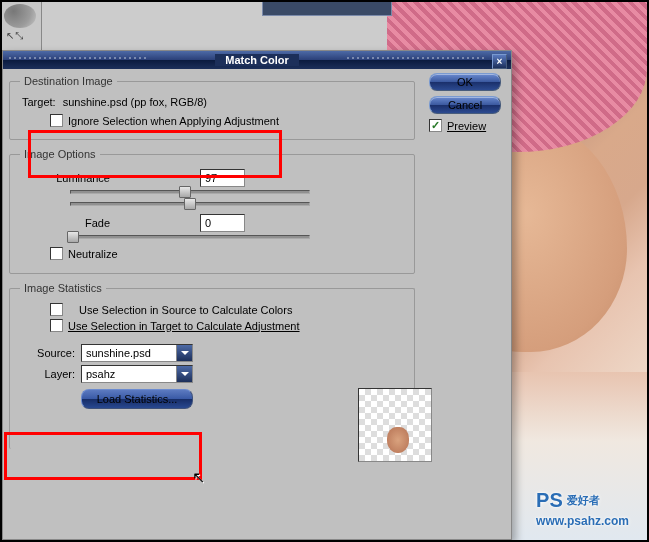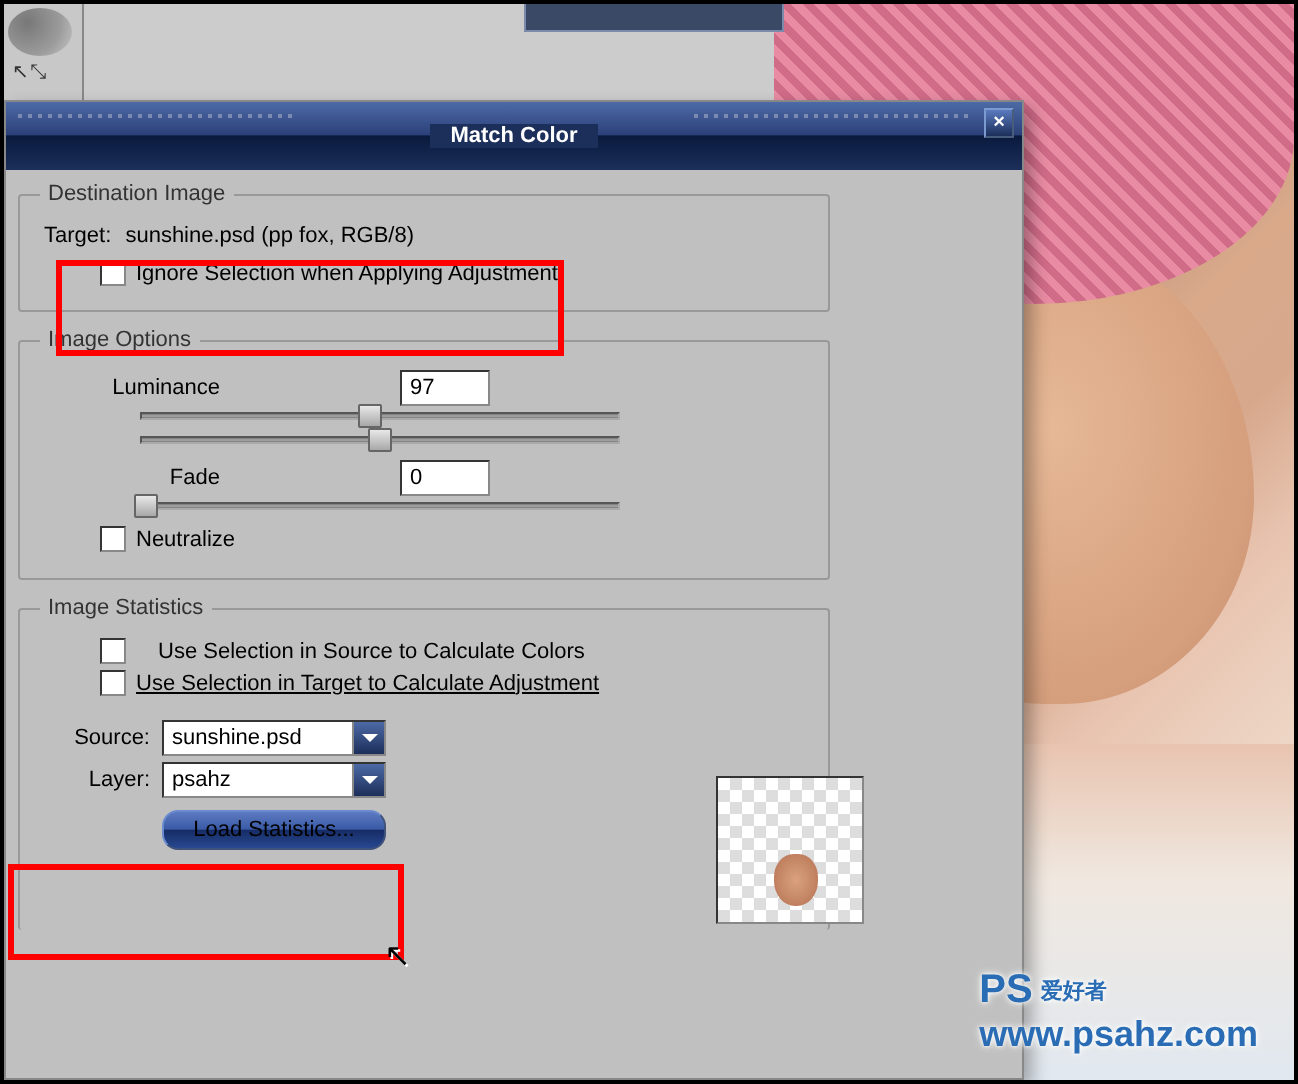--- a/index.html
+++ b/index.html
@@ -3,29 +3,29 @@
 <meta charset="utf-8">
 <style>
   * { box-sizing: border-box; font-family: "Microsoft Sans Serif", Arial, sans-serif; font-size: 11px; }
   body { margin:0; padding:0; background:#cccccc; width:649px; height:542px; position:relative; overflow:hidden; border:2px solid #000; }
   .bg-photo { position:absolute; right:0; top:0; width:260px; height:100%; background:linear-gradient(135deg,#e89ab0 0%,#d4839e 18%,#b88b7a 30%,#d9a98a 45%,#d7a88c 55%,#e8c4b0 65%,#eed8c8 80%,#d8e0e8 95%); }
   .bg-photo .hat { position:absolute; top:0; right:0; width:260px; height:150px; background:repeating-linear-gradient(45deg,#e88ba3 0,#e88ba3 4px,#d06b88 4px,#d06b88 8px); border-radius:0 0 140px 140px/0 0 90px 90px; }
   .bg-photo .face { position:absolute; top:120px; right:20px; width:200px; height:230px; background:radial-gradient(ellipse at 50% 40%,#e6b896 0%,#d59e7c 70%,#c48c6a 100%); border-radius:50% 50% 48% 48%/55% 55% 45% 45%; }
   .bg-photo .body { position:absolute; top:370px; right:0; width:260px; height:172px; background:linear-gradient(180deg,#e8c4b0 0%,#f0e8e0 40%,#e0e8f0 100%); }
   .watermark { position:absolute; bottom:12px; right:18px; font-size:14px; color:#2a6db5; text-shadow:0 0 2px #fff,0 0 4px #fff; font-weight:bold;}
   .watermark .ps { font-size:20px; font-weight:bold; color:#2a6db5; vertical-align:middle; margin-right:4px;}
-  .wm-url{ font-size:18px;}
+  .wm-url{ font-size:12px;}
 
   .tool-strip { position:absolute; left:0; top:0; width:40px; height:48px; background:#c8c8c8; border-right:1px solid #888;}
   .tool-strip .brush { width:32px; height:24px; margin:2px; background:radial-gradient(circle at 30% 30%,#555 0%,#888 60%,#c8c8c8 100%); border-radius:50%; opacity:.7;}
   .tool-strip .opts { margin:2px 4px; font-size:10px; color:#333; letter-spacing:-1px;}
   .canvas-tab { position:absolute; top:0; left:260px; width:130px; height:14px; background:#3a4a66; border:1px solid #7a8aaa; border-top:none;}
 
   .dialog { position:absolute; left:0; top:48px; width:510px; height:490px; background:#c0c0c0; border:1px solid #888; box-shadow:4px 4px 8px rgba(0,0,0,.3); }
-  .titlebar { height:34px; background:linear-gradient(180deg,#4d6aa6 0%,#2c417a 48%,#0a1a3e 50%,#1c2f5a 100%); color:#fff; display:flex; align-items:center; justify-content:center; position:relative; font-weight:bold;}
+  .titlebar { height:18px; background:linear-gradient(180deg,#4d6aa6 0%,#2c417a 48%,#0a1a3e 50%,#1c2f5a 100%); color:#fff; display:flex; align-items:center; justify-content:center; position:relative; font-weight:bold;}
   .titlebar::before,.titlebar::after{ content:""; position:absolute; top:6px; width:140px; height:2px; background:repeating-linear-gradient(90deg,#7a8ab0 0,#7a8ab0 2px,transparent 2px,transparent 5px);}
   .titlebar::before{left:6px;} .titlebar::after{right:24px;}
   .title-text{ background:#1c2f5a; padding:0 10px; z-index:1;}
   .close-x{ position:absolute; right:4px; top:3px; width:15px; height:15px; background:linear-gradient(#5a7abf,#1c2f5a); border:1px outset #7a9ad0; color:#fff; font-size:10px; line-height:13px; text-align:center;}
 
   .body-area{ padding:4px 6px; position:relative;}
   fieldset{ border:1px solid #999; border-radius:2px; margin:2px 0 8px 0; padding:6px 10px 10px 10px;}
   legend{ color:#333; padding:0 4px;}
   .row{ display:flex; align-items:center; margin:3px 0;}
   .lab{ width:90px; text-align:right; margin-right:10px;}
@@ -75,20 +75,28 @@
 </div>
 <div class="canvas-tab"></div>
 
 <div class="dialog">
   <div class="titlebar">
     <span class="title-text">Match Color</span>
     <div class="close-x">×</div>
   </div>
   <div class="body-area">
 
+    <div class="right-col">
+      <div class="win-btn">OK</div>
+      <div class="win-btn">Cancel</div>
+      <div class="prev-row">
+        <span class="chk on">✓</span>
+        <label>Preview</label>
+      </div>
+    </div>
 
     <fieldset style="margin-right:90px;">
       <legend>Destination Image</legend>
       <div class="target-line">
         <span>Target:</span>
         <span style="margin-left:4px;">sunshine.psd (pp fox, RGB/8)</span>
       </div>
       <div class="ignore-line">
         <span class="chk"></span>
         <span>Ignore Selection when Applying Adjustment</span>

